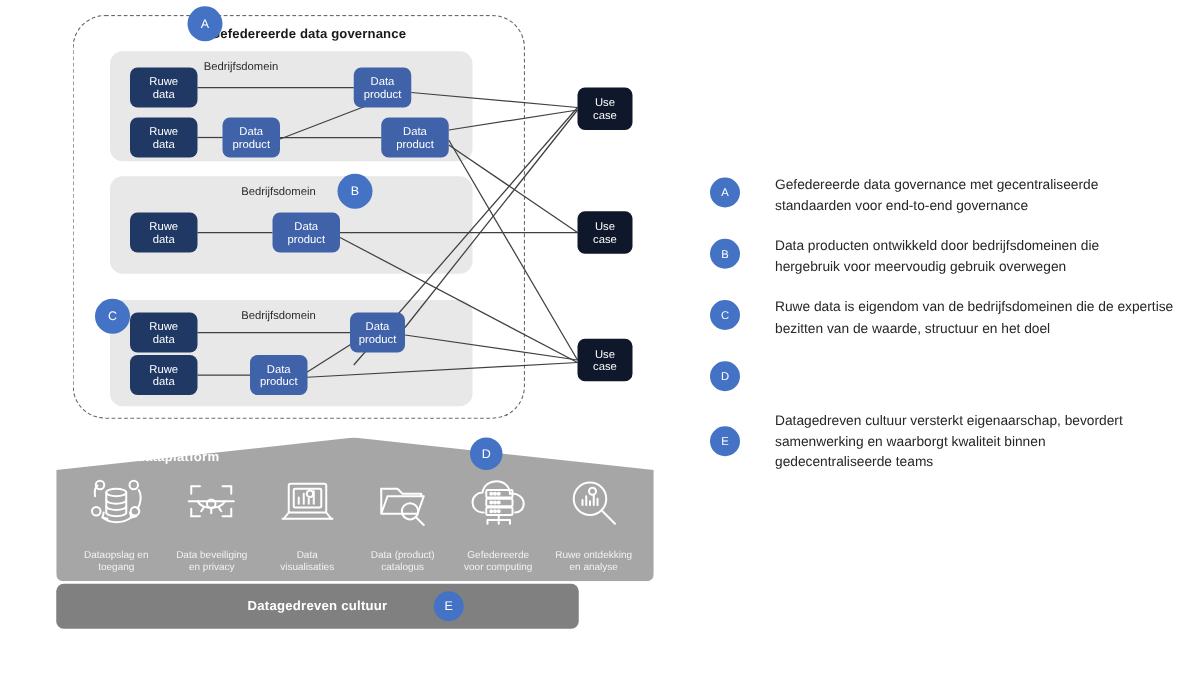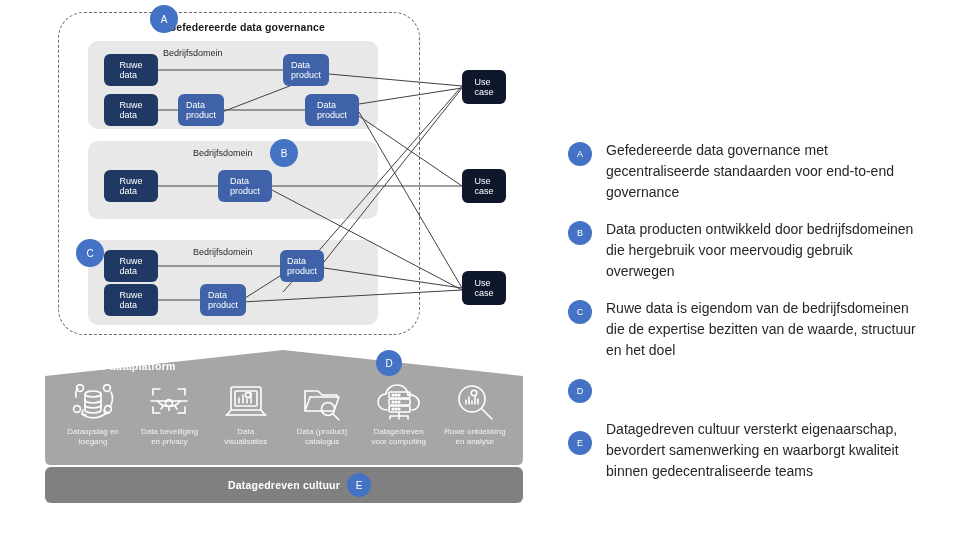--- a/index.html
+++ b/index.html
@@ -30,21 +30,21 @@
     position:absolute;background:#e8e8e8;border-radius:10px;
   }
   .domain-label{
     position:absolute;font-size:9px;color:#2a2a2a;white-space:nowrap;
   }
 
   
   .node{
     position:absolute;border-radius:6px;
     display:flex;align-items:center;justify-content:center;
-    text-align:left;line-height:1.15;
+    text-align:center;line-height:1.15;
     font-size:9px;color:#ffffff;
     box-sizing:border-box;
     z-index:5;
   }
   .node.raw{background:#1f3864;}
   .node.product{background:#3f62a8;}
   .node.usecase{background:#0f172a;color:#ffffff;}
 
   
   .marker{
@@ -70,46 +70,46 @@
   .cap-row{
     position:absolute;left:0;top:31px;width:478px;height:84px;
     display:flex;justify-content:space-between;padding:0 10px;
     box-sizing:border-box;
   }
   .cap{
     width:76px;display:flex;flex-direction:column;align-items:center;
   }
   .cap-icon{width:52px;height:44px;display:block;}
   .cap-label{
-    margin-top:2px;font-size:8px;color:#f2f2f2;text-align:center;line-height:1.25;
+    margin-top:14px;font-size:8px;color:#f2f2f2;text-align:center;line-height:1.25;
   }
 
   
   .culture{
-    position:absolute;left:45px;top:467px;width:478px;height:36px;
+    position:absolute;left:45px;top:467px;width:418px;height:36px;
     background:#808080;border-radius:6px;
     display:flex;align-items:center;justify-content:center;
   }
   .culture-text{
     font-size:10.5px;font-weight:bold;color:#ffffff;letter-spacing:.2px;
   }
 
   
   .legend{position:absolute;left:568px;top:140px;width:380px;}
   .legend-row{
     position:relative;display:flex;align-items:flex-start;margin-bottom:16px;
   }
   .legend-badge{
     flex:0 0 auto;width:24px;height:24px;border-radius:50%;
     background:#4472c4;color:#ffffff;
     display:flex;align-items:center;justify-content:center;
     font-size:9px;margin-top:2px;
   }
   .legend-text{
-    margin-left:14px;font-size:14px;color:#262626;line-height:1.5;
+    margin-left:28px;font-size:11px;color:#262626;line-height:1.5;
   }
 
   svg.wires{position:absolute;left:0;top:0;width:960px;height:540px;pointer-events:none;z-index:2;}
 </style>
 </head>
 <body>
 
 <div id="stage">
 
   <svg class="wires" viewBox="0 0 960 540">
@@ -312,21 +312,21 @@
             <circle cx="20" cy="21" r="0.8" fill="#ffffff"></circle>
               <circle cx="23" cy="21" r="0.8" fill="#ffffff"></circle>
               <circle cx="26" cy="21" r="0.8" fill="#ffffff"></circle>
             <circle cx="20" cy="28" r="0.8" fill="#ffffff"></circle>
               <circle cx="23" cy="28" r="0.8" fill="#ffffff"></circle>
               <circle cx="26" cy="28" r="0.8" fill="#ffffff"></circle>
             <path d="M26,31 V35 M17,35 H35 M17,35 V38 M26,35 V38 M35,35 V38"></path>
           </g>
         </svg>
         <div class="cap-label">
-          <span>Datagedreven</span><br>
+          <span>Gefedereerde</span><br>
           <span>voor computing</span>
         </div>
       </div>
 
       <div class="cap">
         <svg class="cap-icon" viewBox="0 0 52 44">
           <g stroke="#ffffff" stroke-width="1.6" fill="none" stroke-linecap="round">
             <circle cx="23" cy="18" r="13"></circle>
             <path d="M33,28 L43,38"></path>
             <path d="M17,23 V19 M20,23 V16 M23,23 V20 M26,23 V15 M29,23 V18"></path>

